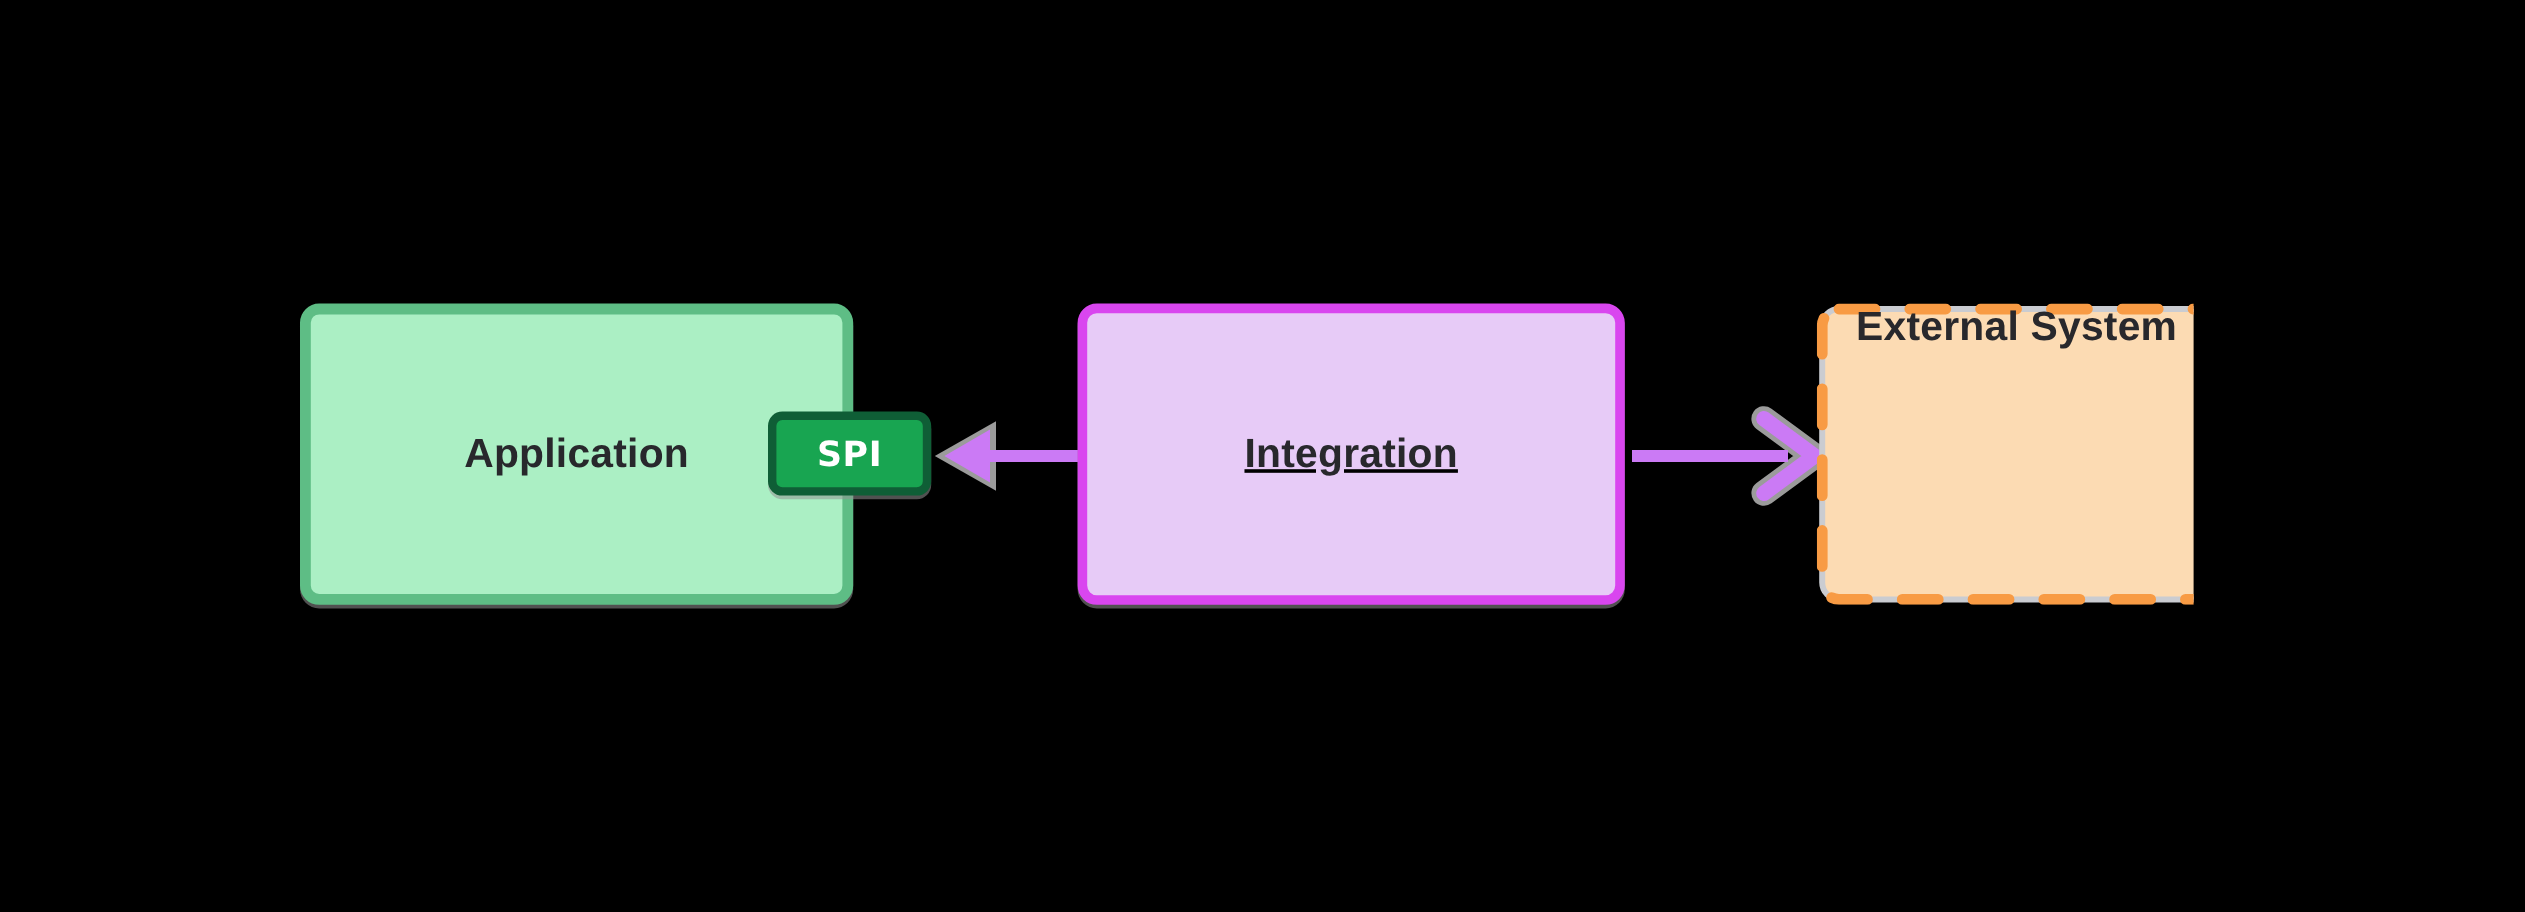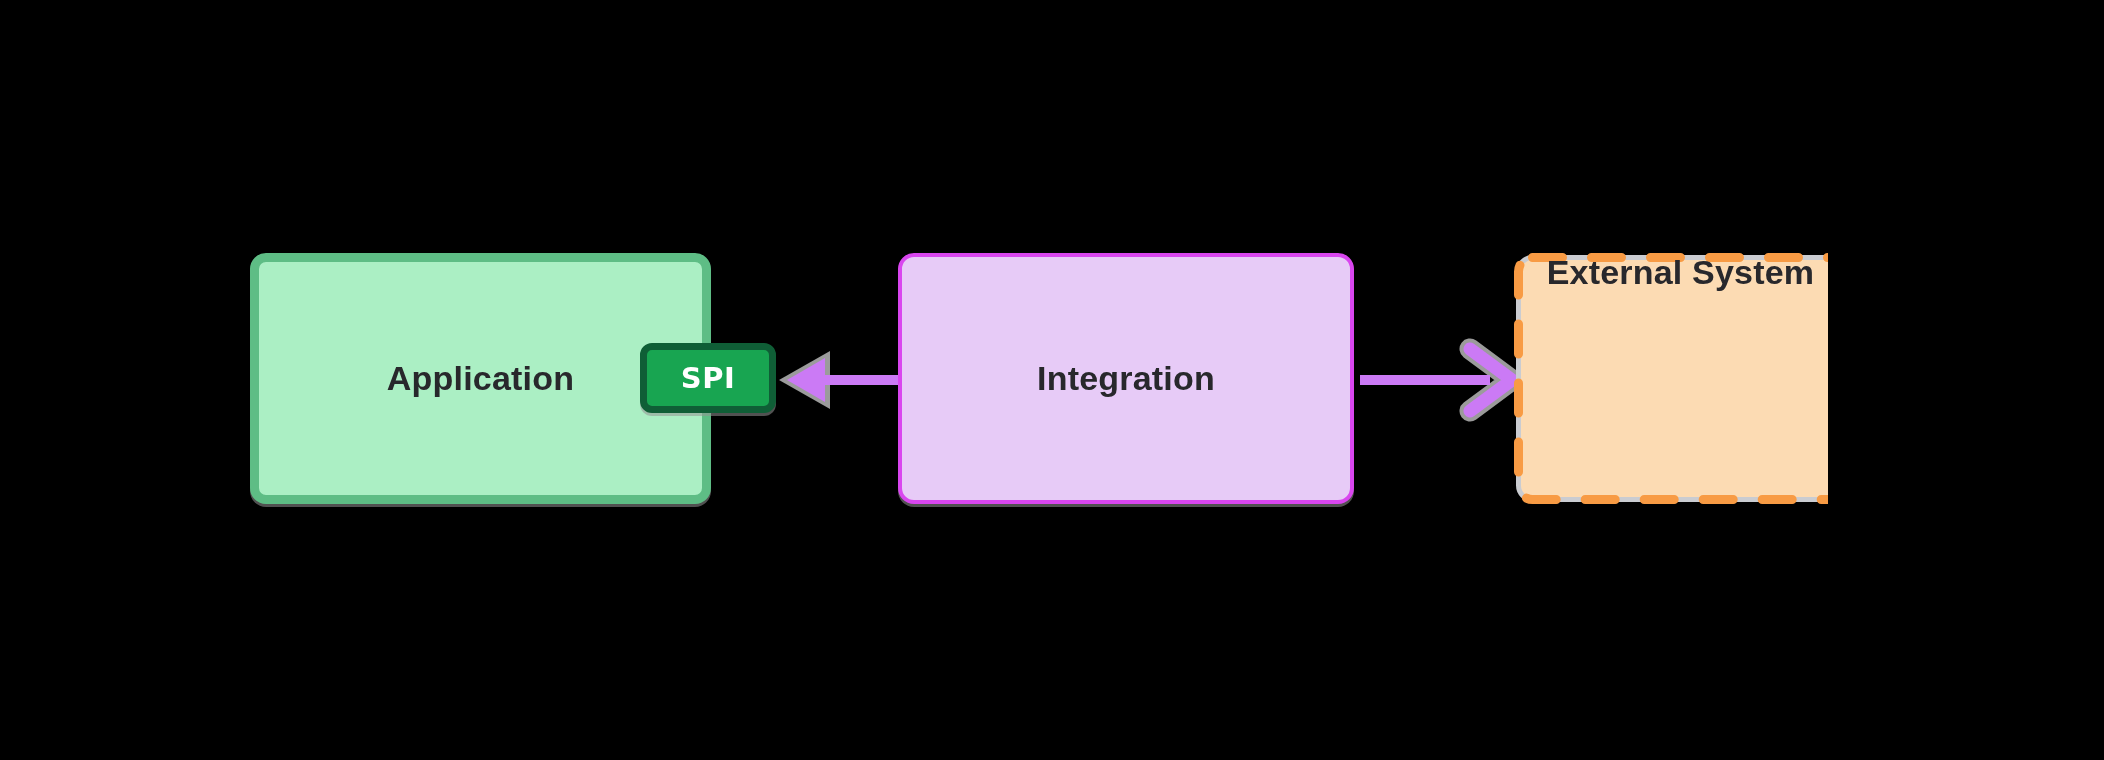--- a/index.html
+++ b/index.html
@@ -14,22 +14,23 @@
   .node-label{
     font-weight:700;font-size:34px;letter-spacing:.2px;color:#28282c;white-space:nowrap;
   }
   .app-box{
     left:250px;top:253px;width:461px;height:251px;
     background:#abefc4;border:9px solid #5ebd85;
     box-shadow:0 3px 0 rgba(148,148,148,.55);
   }
   .integration-box{
     left:898px;top:253px;width:456px;height:251px;
-    background:#e7cbf7;border:4px solid #d946ef;
+    background:#e7cbf7;border:8px solid #d946ef;
     box-shadow:0 3px 0 rgba(148,148,148,.55);
+    text-decoration:underline;
   }
   .spi-badge{
     position:absolute;box-sizing:border-box;left:640px;top:343px;width:136px;height:70px;
     background:#18a551;border:7px solid #0f5e36;border-radius:12px;
     display:flex;align-items:center;justify-content:center;z-index:3;
     box-shadow:0 3px 0 rgba(148,148,148,.55);
   }
   .spi-label{
     color:#ffffff;font-size:29px;font-weight:700;letter-spacing:.5px;
     font-family:"DejaVu Sans","Liberation Sans",sans-serif;

